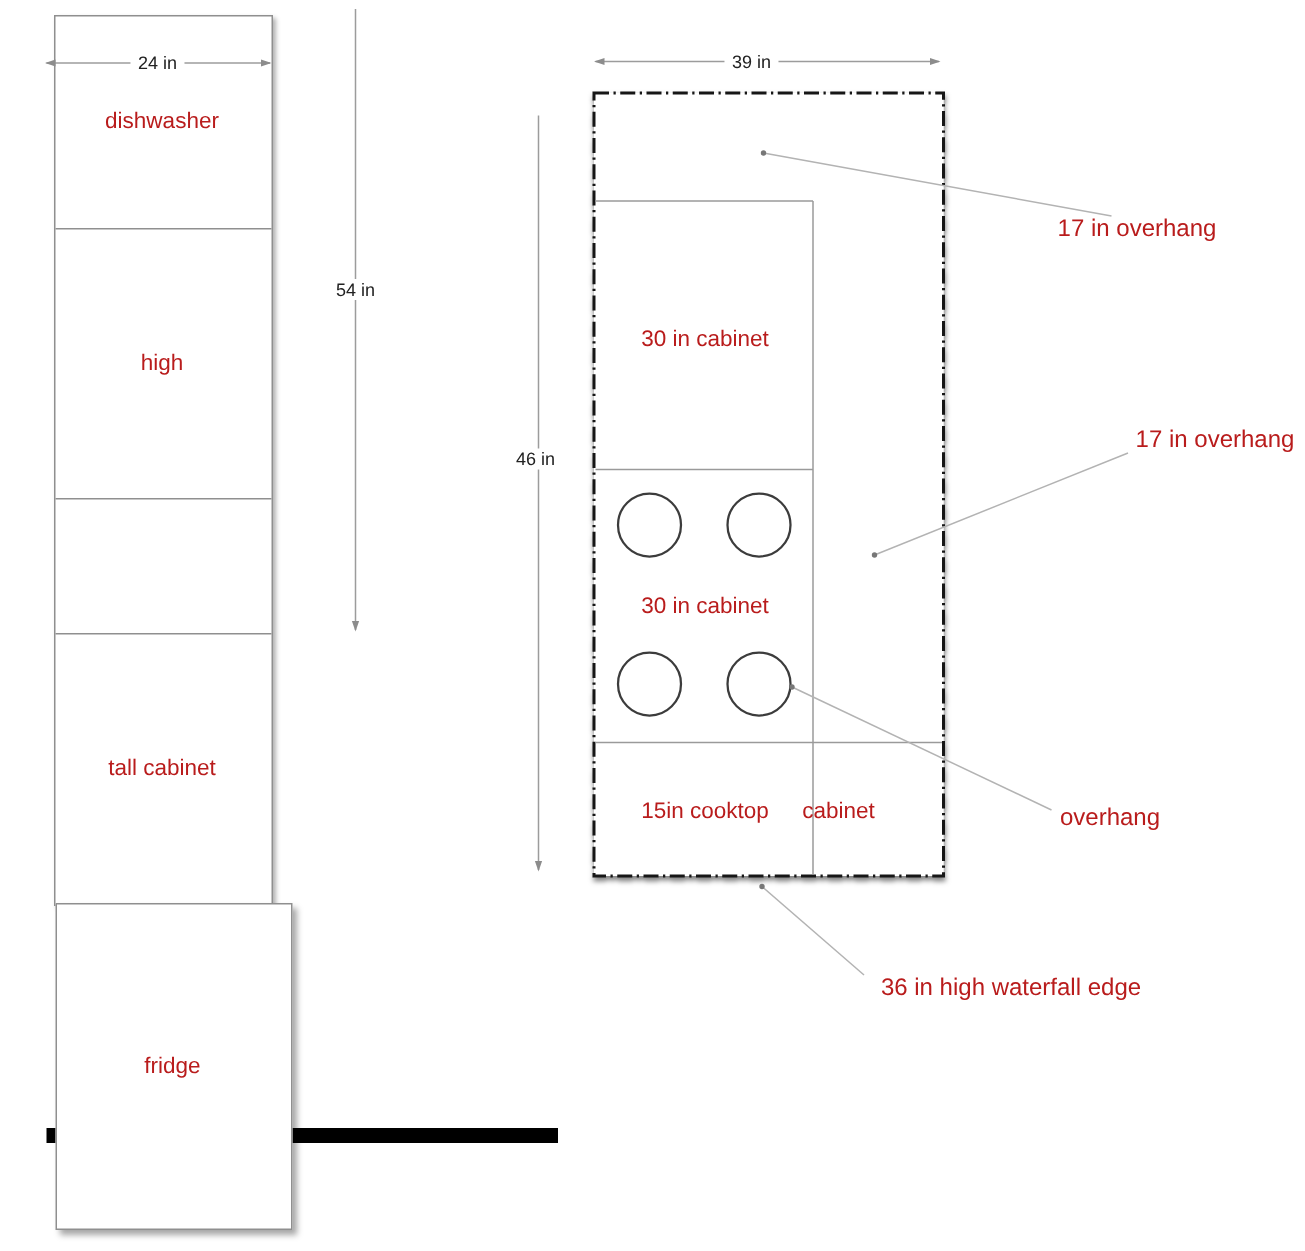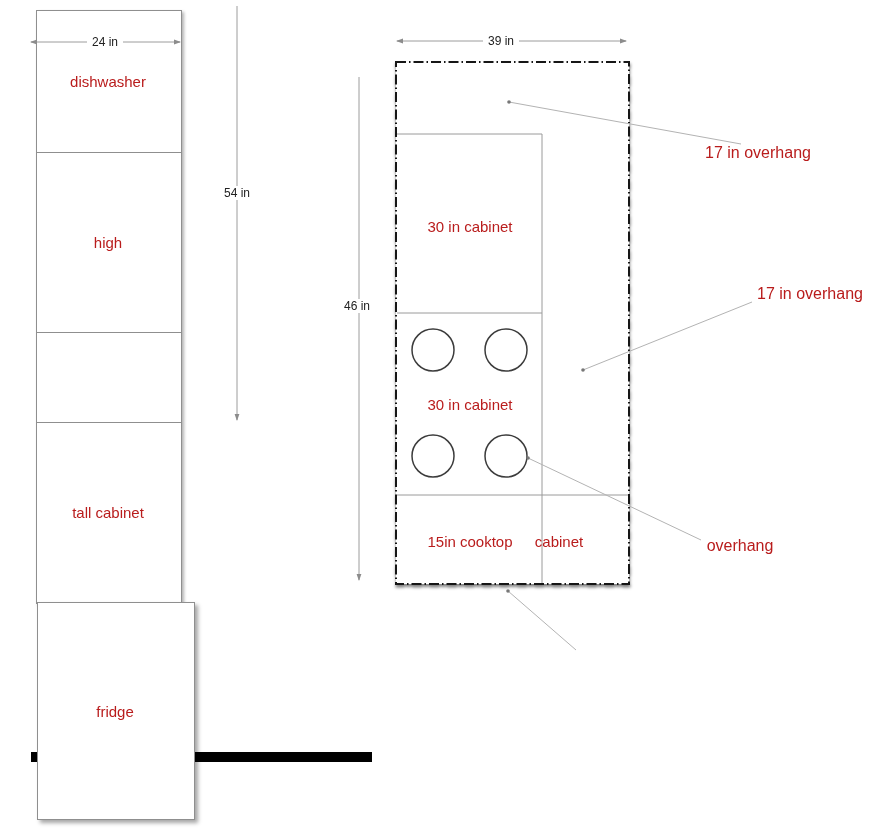--- a/index.html
+++ b/index.html
@@ -111,14 +111,15 @@
   <div class="lbl dim" style="left:357px;top:306px">46 in</div>
 
   <div class="lbl" style="left:470px;top:226px">30 in cabinet</div>
   <div class="lbl" style="left:470px;top:404px">30 in cabinet</div>
   <div class="lbl" style="left:470px;top:541px">15in cooktop</div>
   <div class="lbl" style="left:559px;top:541px">cabinet</div>
 
   <div class="lbl ann" style="left:758px;top:153px">17 in overhang</div>
   <div class="lbl ann" style="left:810px;top:294px">17 in overhang</div>
   <div class="lbl ann" style="left:740px;top:546px">overhang</div>
+  <div class="lbl ann" style="left:674px;top:659px">36 in high waterfall edge</div>
 
 </div>
 
 </body></html>

